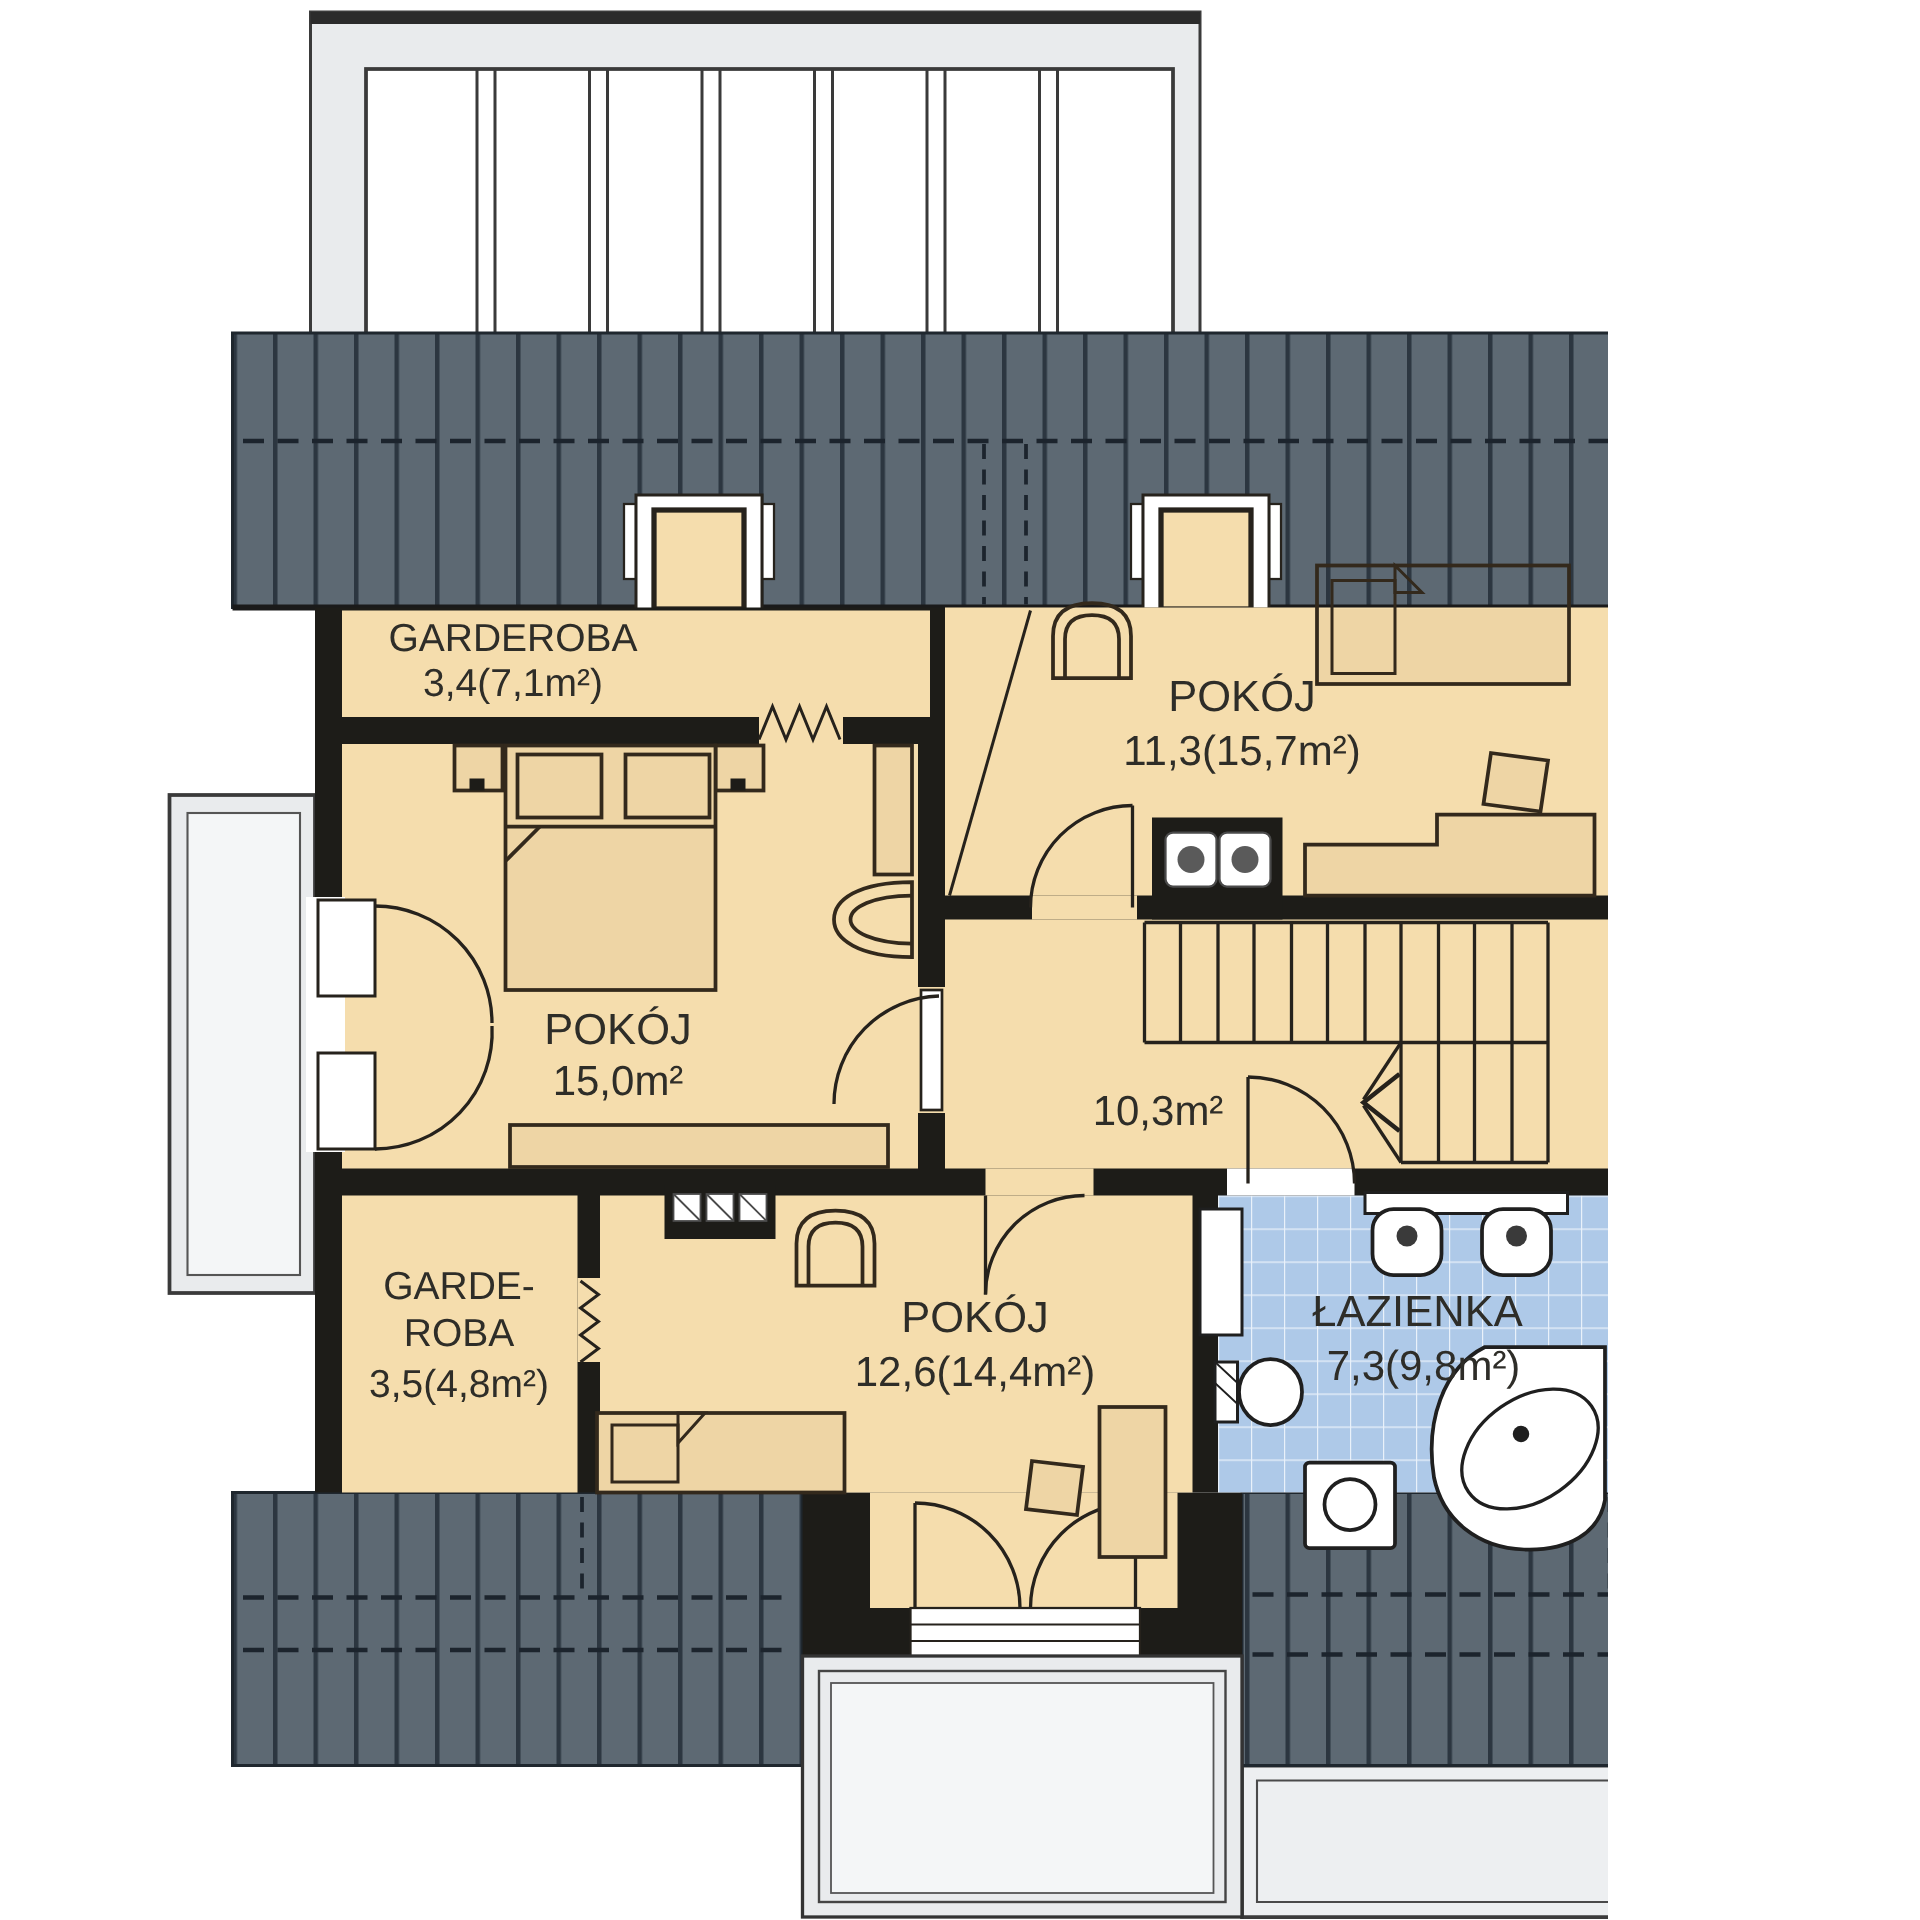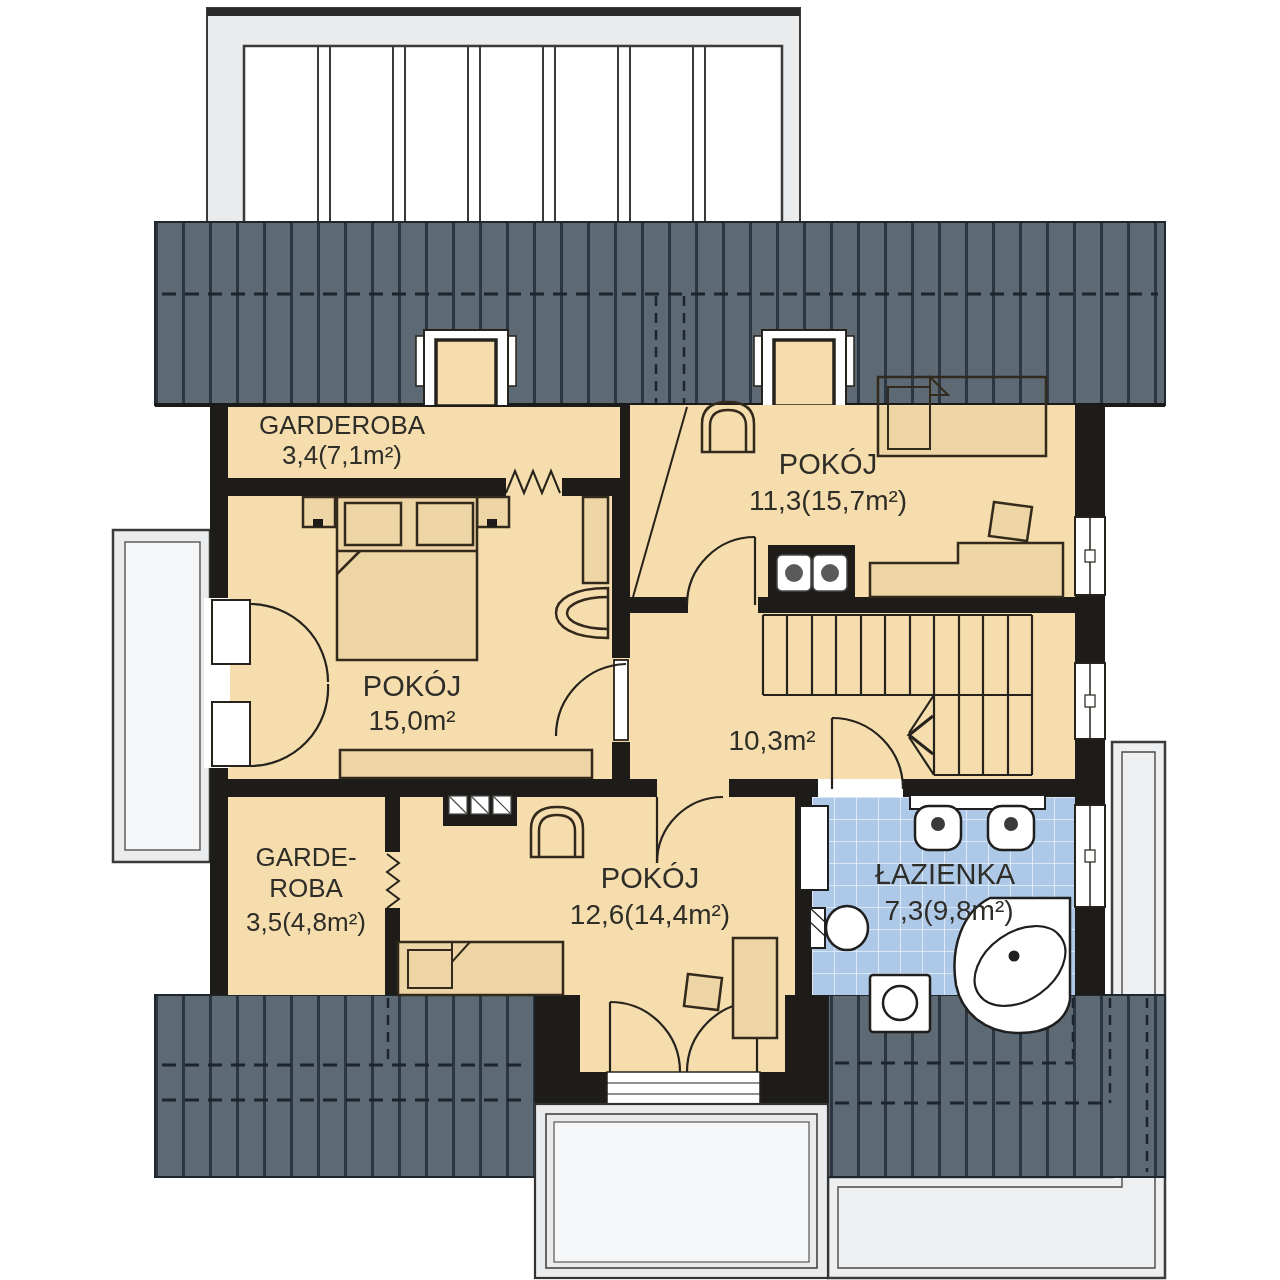--- a/index.html
+++ b/index.html
@@ -1,16 +1,16 @@
 <!DOCTYPE html>
 <html><head>
 <meta charset="utf-8">
 <style>
   html,body{margin:0;padding:0;background:#ffffff;}
-  .stage{position:relative;width:1280px;height:1280px;background:#fff;overflow:hidden;
+  .stage{position:relative;width:1072px;height:1280px;background:#fff;overflow:hidden;
          font-family:"Liberation Sans",sans-serif;}
   svg{display:block;}
   .room-name{font-family:"Liberation Sans",sans-serif;font-size:29px;fill:#2e2d28;}
   .room-area{font-family:"Liberation Sans",sans-serif;font-size:28px;fill:#2e2d28;}
   .room-name-sm{font-family:"Liberation Sans",sans-serif;font-size:26px;fill:#2e2d28;}
   text{text-anchor:middle;}
 </style>
 </head>
 <body>
 

